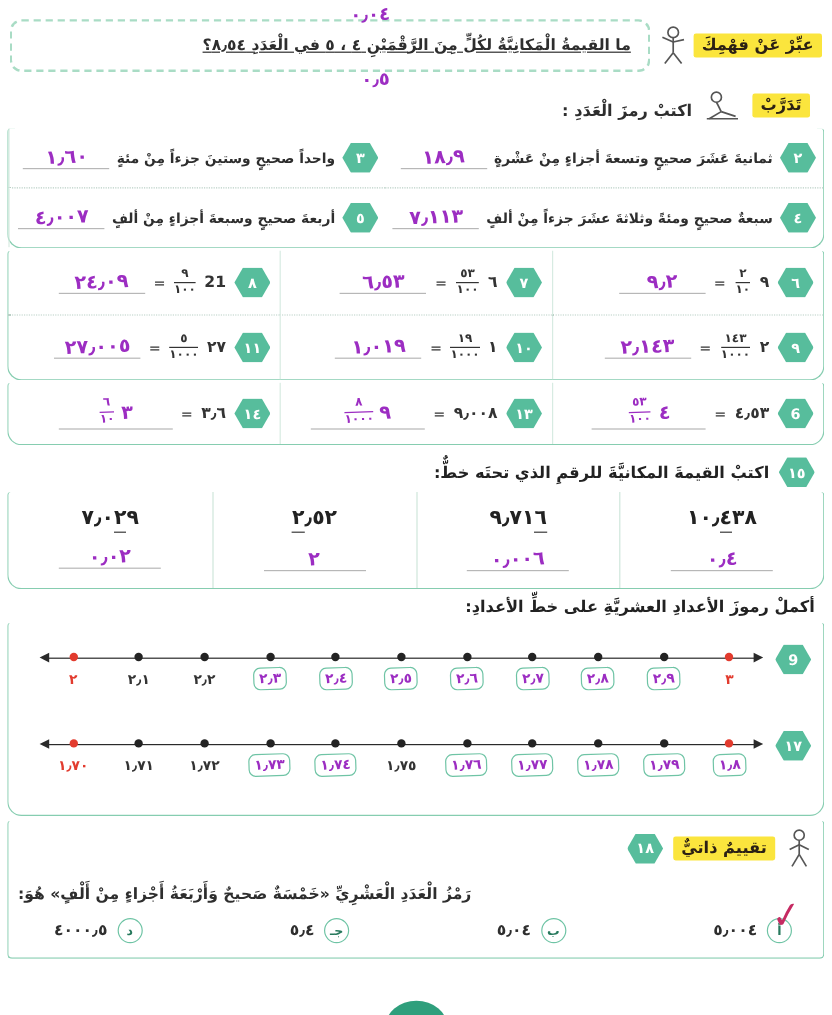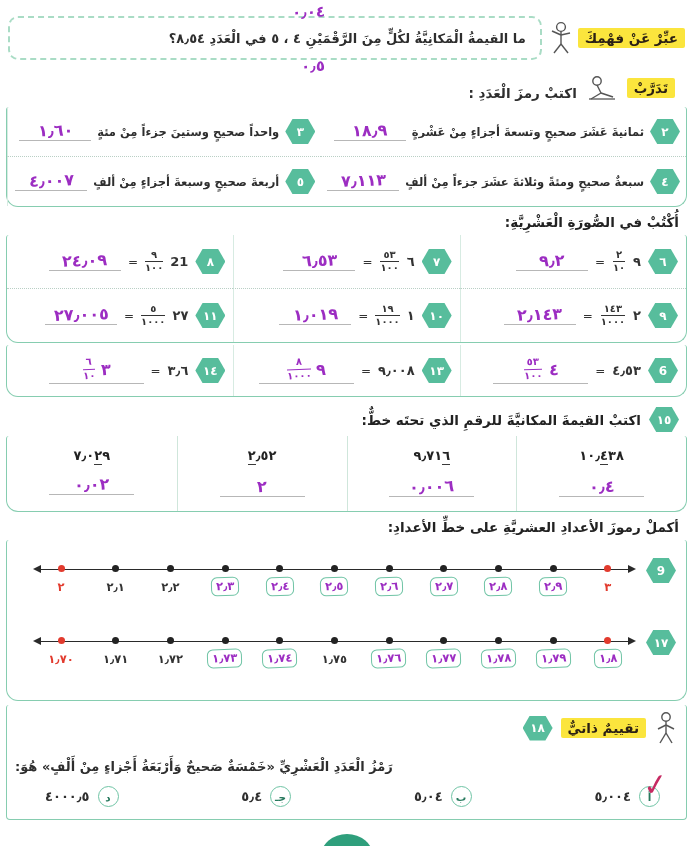--- a/index.html
+++ b/index.html
@@ -27,21 +27,21 @@
   .frac .de { border-top:1.3px solid currentColor; padding-top:1px; }
   .frac .nu { padding:0 4px 1px 4px; }
   .eqsign { font-size:12px; color:#333; }
   .doodle { flex:0 0 auto; }
 
   
   .express-row { display:flex; align-items:center; gap:6px; margin:10px 4px 4px 4px; }
   .express-label { display:flex; align-items:center; gap:4px; }
   .express-box { position:relative; flex:1; border:2px dashed #a9dcc5; border-radius:10px;
                  min-height:44px; display:flex; align-items:center; padding:6px 14px; }
-  .express-box .q { font-size:13px; font-weight:bold; }
+  .express-box .q { font-size:13px; font-weight:bold;text-decoration:underline; }
   .hw-top { position:absolute; top:-15px; right:215px; font-size:15px; }
   .hw-bottom { position:absolute; bottom:-17px; right:215px; font-size:15px; }
   .train-row { display:flex; align-items:center; gap:10px; margin:14px 14px 6px 4px; }
   .train-row .inst { font-weight:bold; font-size:13.5px;margin-top:11px; }
 
   
   .ws-grid { display:grid; grid-template-columns:1fr 1fr; }
   .ws-cell { display:flex; align-items:center; gap:6px; padding:12px 6px; font-size:12px; }
   .ws-cell .txt { font-weight:bold; white-space:nowrap; font-size:11.5px; }
   .ws-cell + .ws-cell { border-left:none; }
@@ -62,21 +62,21 @@
   .of-cell:not(:nth-child(3n)) { border-left:1px solid #d7ebe2; }
   .hw-frac-line { display:inline-flex; align-items:center; gap:5px; min-width:95px;
                   border-bottom:1.3px solid #b7b7b7; justify-content:center; padding:0 6px 2px 6px; }
 
   
   .pv-head { display:flex; align-items:center; gap:8px; margin:10px 10px 4px 4px; }
   .pv-head .heading { padding:0;text-align:right; }
   .pv-grid { display:grid; grid-template-columns:1fr 1fr 1fr 1fr; }
   .pv-col { display:flex; flex-direction:column; align-items:center; gap:14px; padding:12px 6px 14px 6px; }
   .pv-col:not(:last-child) { border-left:1px solid #cfe6db;gap:16px; }
-  .pv-num { font-size:13px; font-weight:bold; color:#222; }
+  .pv-num { font-size:17px; font-weight:bold; color:#222; }
   .pv-num .mark { border-bottom:1.7px solid #3a3a3a; padding-bottom:1px; }
   .pv-col .ansline { min-width:85px; }
 
   
   .nl-section { padding:6px 6px 10px 6px; }
   .nl-row { display:flex; align-items:flex-start; gap:8px; padding:12px 4px 6px 4px; }
   .nline { position:relative; flex:1; height:54px; direction:ltr; margin-left:14px; }
   .nl-track { position:absolute; top:11px; left:6px; right:6px; border-top:1.7px solid #2a2a2a; }
   .nl-track::before { content:""; position:absolute; left:-8px; top:-5px;
        border:4.5px solid transparent; border-right:8px solid #2a2a2a; }
@@ -164,21 +164,20 @@
         <span class="ansline"><span class="hw hw-num">٧٫١١٣</span></span>
       </div>
       <div class="ws-cell c-sep">
         <span class="hex">٥</span>
         <span class="txt">أربعةَ صحيحٍ وسبعةَ أجزاءٍ مِنْ ألفٍ</span>
         <span class="ansline"><span class="hw hw-num">٤٫٠٠٧</span></span>
       </div>
     </div>
   </div>
 
-  <div class="heading">أُكْتُبْ في الصُّورَةِ الْعَشْرِيَّةِ:</div>
   <div class="frame">
     <div class="df-grid">
       <div class="df-cell df-row1">
         <span class="hex">٦</span>
         <span class="pr">٩</span>
         <span class="frac pr">
             <span class="nu">٢</span>
             <span class="de">١٠</span>
           </span>
         <span class="eqsign">=</span>

